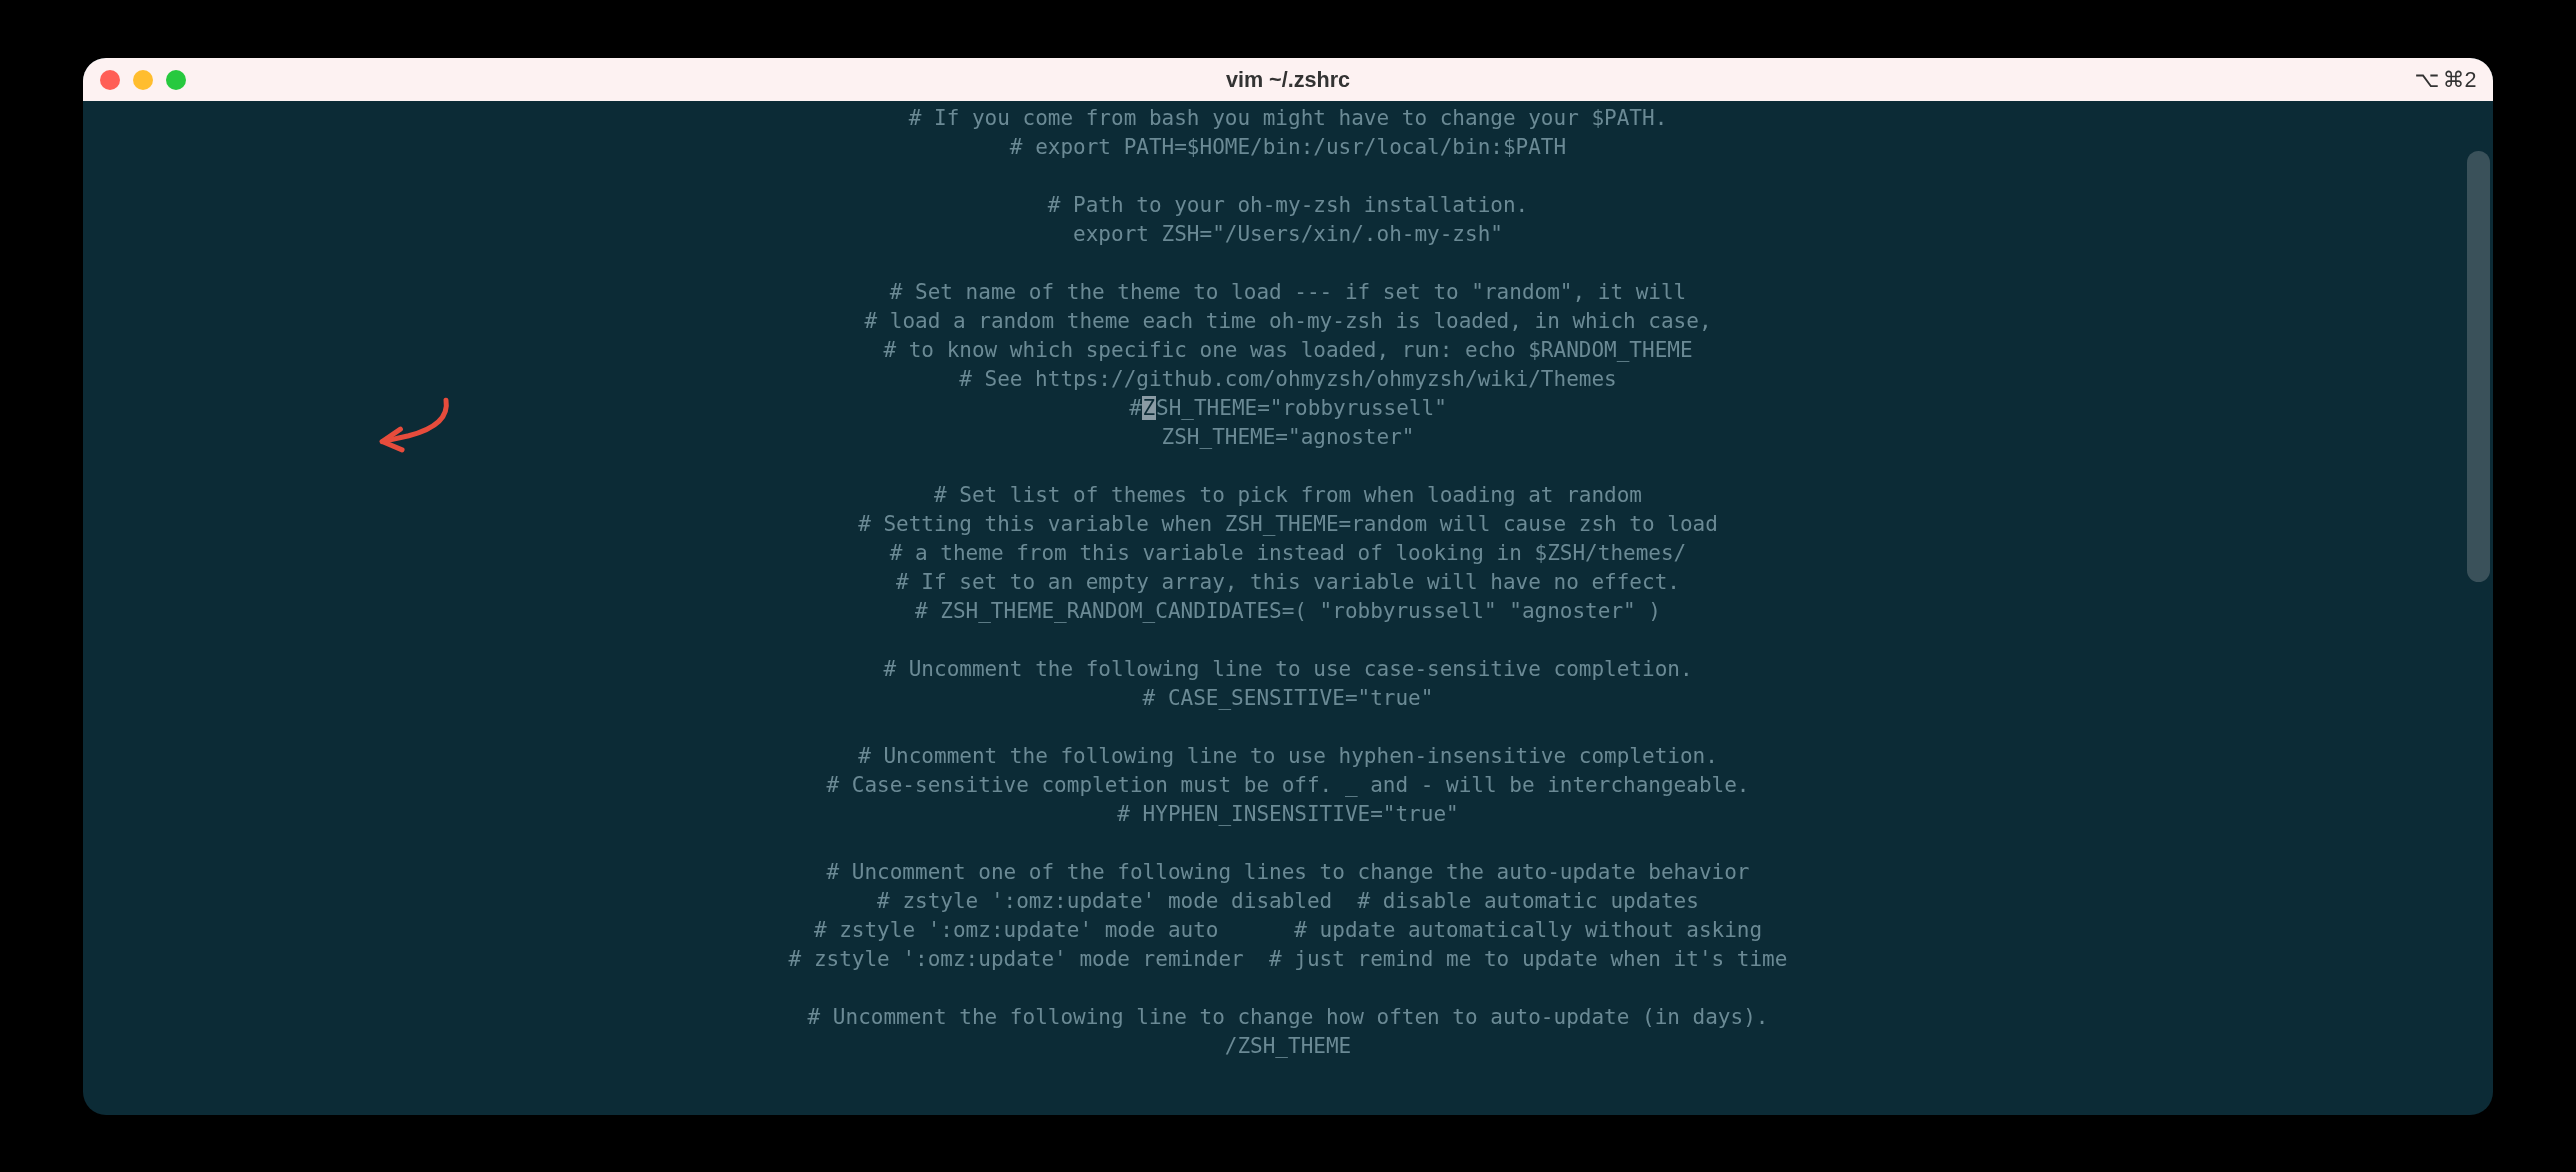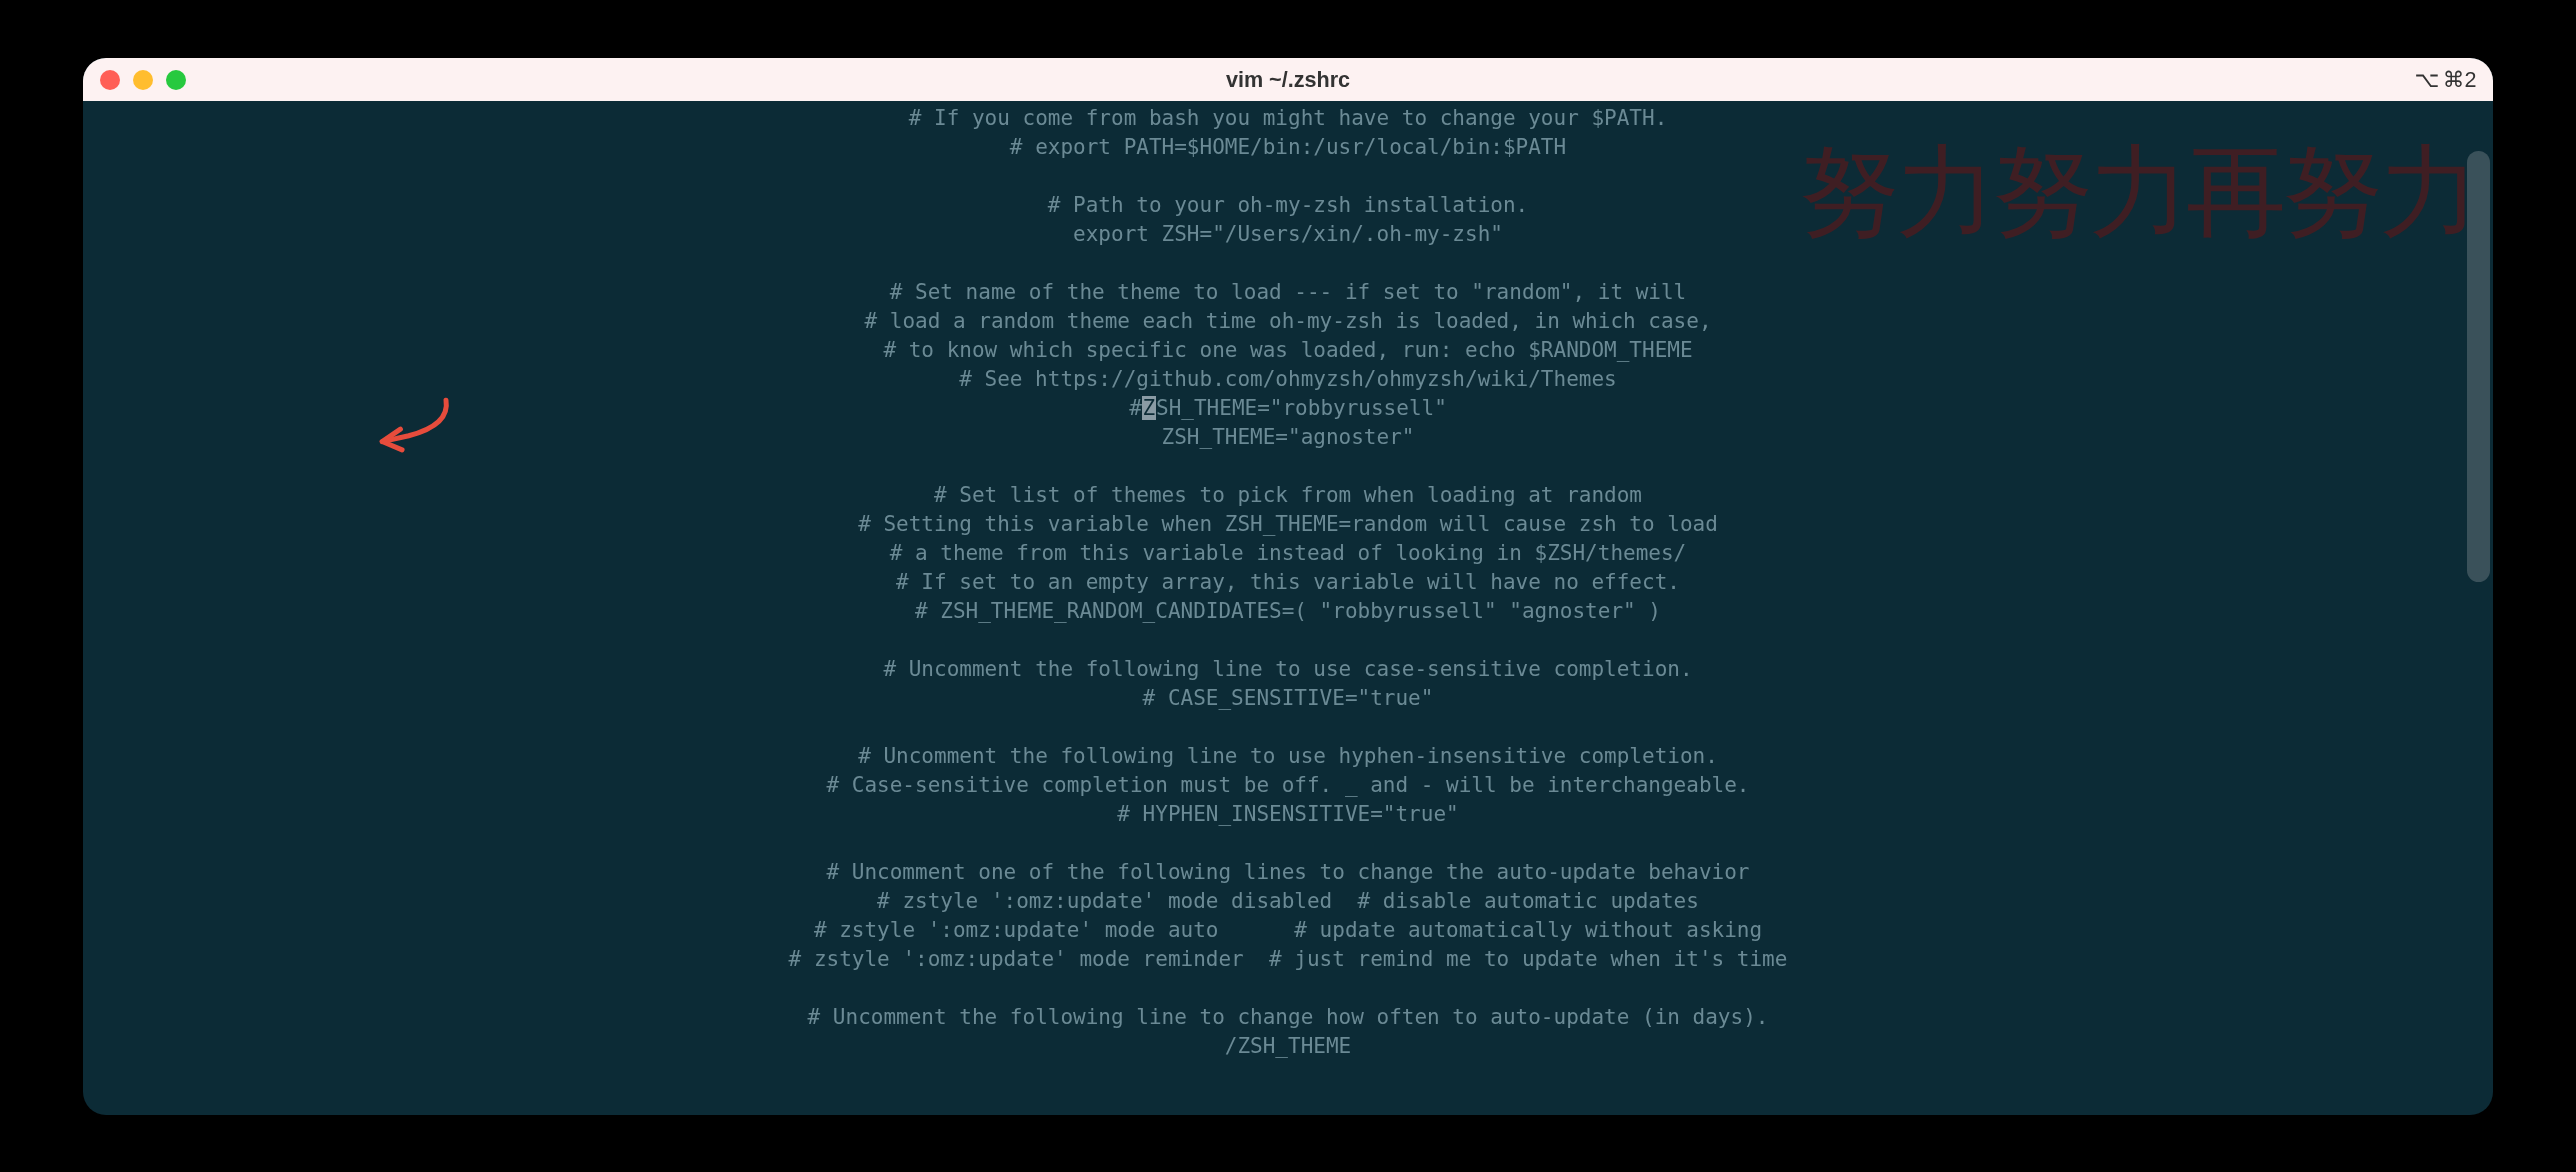--- a/index.html
+++ b/index.html
@@ -139,21 +139,20 @@
       <div class="light yellow"></div>
       <div class="light green"></div>
     </div>
     <div class="title">vim ~/.zshrc</div>
     <div class="title-right">
       <span>⌥</span>
         <span>⌘2</span>
     </div>
   </div>
   <div class="content">
-    <div class="watermark">努力努力再努力</div>
     <div class="editor" id="editor"><div class="line"># If you come from bash you might have to change your $PATH.</div><div class="line"># export PATH=$HOME/bin:/usr/local/bin:$PATH</div><div class="line">&nbsp;</div><div class="line"># Path to your oh-my-zsh installation.</div><div class="line">export ZSH="/Users/xin/.oh-my-zsh"</div><div class="line">&nbsp;</div><div class="line"># Set name of the theme to load --- if set to "random", it will</div><div class="line"># load a random theme each time oh-my-zsh is loaded, in which case,</div><div class="line"># to know which specific one was loaded, run: echo $RANDOM_THEME</div><div class="line"># See https://github.com/ohmyzsh/ohmyzsh/wiki/Themes</div><div class="line"><span>#</span><span class="cursor">Z</span><span>SH_THEME="robbyrussell"</span></div><div class="line">ZSH_THEME="agnoster"</div><div class="line">&nbsp;</div><div class="line"># Set list of themes to pick from when loading at random</div><div class="line"># Setting this variable when ZSH_THEME=random will cause zsh to load</div><div class="line"># a theme from this variable instead of looking in $ZSH/themes/</div><div class="line"># If set to an empty array, this variable will have no effect.</div><div class="line"># ZSH_THEME_RANDOM_CANDIDATES=( "robbyrussell" "agnoster" )</div><div class="line">&nbsp;</div><div class="line"># Uncomment the following line to use case-sensitive completion.</div><div class="line"># CASE_SENSITIVE="true"</div><div class="line">&nbsp;</div><div class="line"># Uncomment the following line to use hyphen-insensitive completion.</div><div class="line"># Case-sensitive completion must be off. _ and - will be interchangeable.</div><div class="line"># HYPHEN_INSENSITIVE="true"</div><div class="line">&nbsp;</div><div class="line"># Uncomment one of the following lines to change the auto-update behavior</div><div class="line"># zstyle ':omz:update' mode disabled  # disable automatic updates</div><div class="line"># zstyle ':omz:update' mode auto      # update automatically without asking</div><div class="line"># zstyle ':omz:update' mode reminder  # just remind me to update when it's time</div><div class="line">&nbsp;</div><div class="line"># Uncomment the following line to change how often to auto-update (in days).</div><div class="line">/ZSH_THEME</div></div>
     <div class="arrow-annotation">
       <svg width="100" height="58" viewBox="0 0 120 70">
         <path d="M 95 5 Q 100 35, 50 48 L 18 55" stroke="#e74c3c" stroke-width="6" fill="none" stroke-linecap="round"></path>
         <path d="M 18 55 L 40 40 M 18 55 L 42 65" stroke="#e74c3c" stroke-width="6" fill="none" stroke-linecap="round"></path>
       </svg>
     </div>
     <div class="scrollbar-track">
       <div class="scrollbar-thumb"></div>
     </div>

